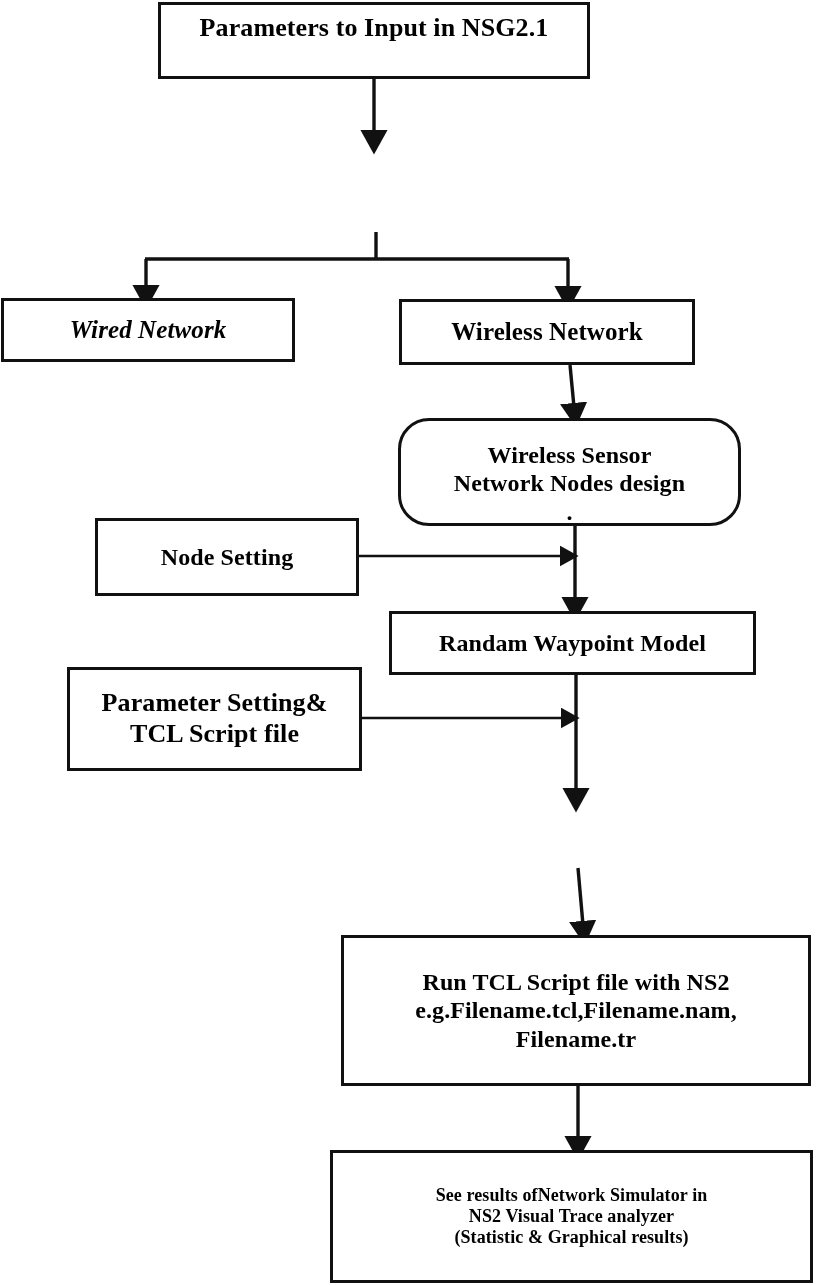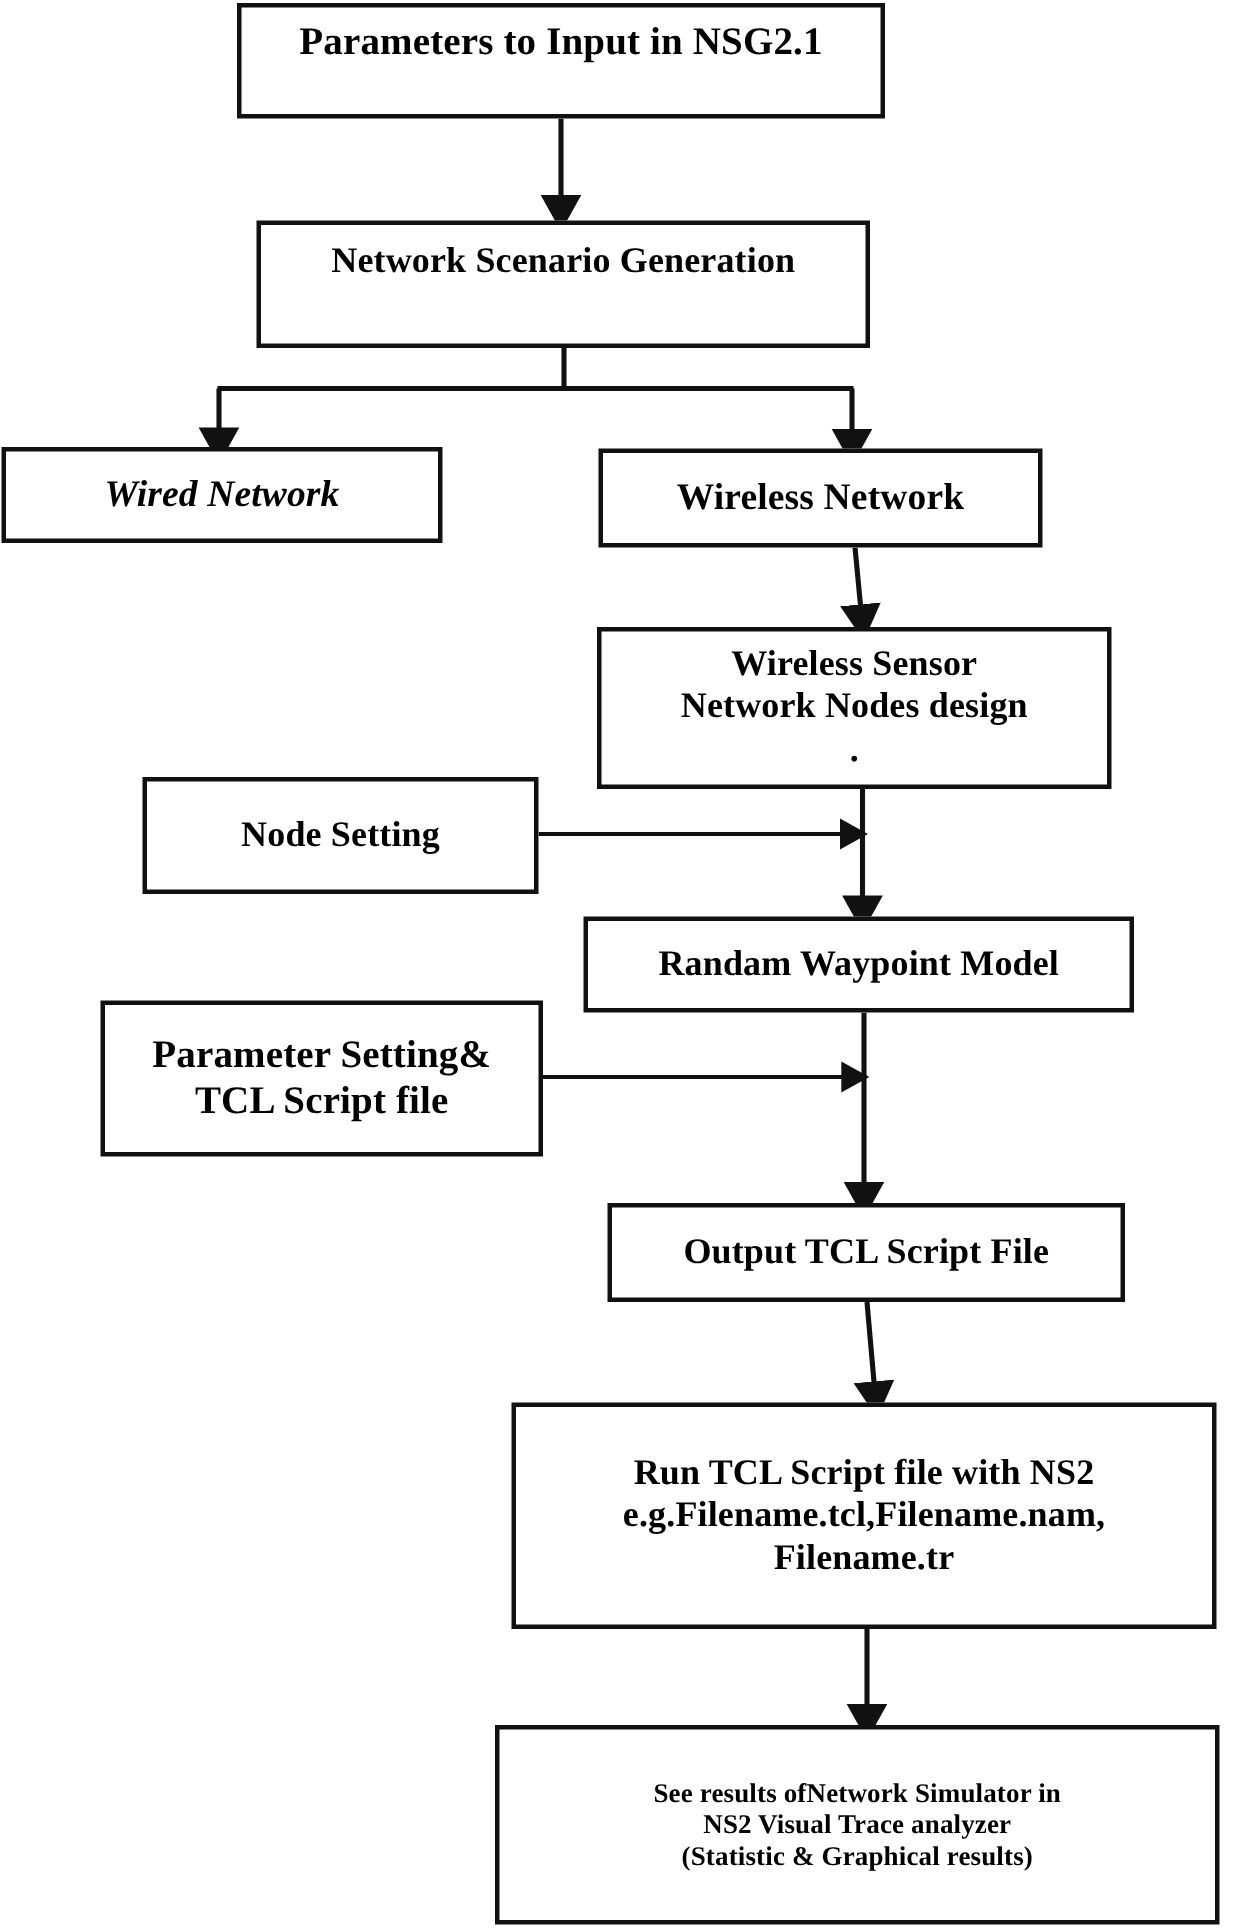--- a/index.html
+++ b/index.html
@@ -42,21 +42,21 @@
     display: block;
     width: 100%;
     padding: 0 6px;
     white-space: pre-line;
   }
   
   #node-parameters-input   { left: 158px; top: 2px;    width: 432px; height: 77px;  font-size: 26px; align-items: flex-start; padding-top: 8px; }
   #node-scenario-generation{ left: 171px; top: 147px;  width: 409px; height: 85px;  font-size: 24px; align-items: flex-start; padding-top: 10px; }
   #node-wired-network      { left: 1px;   top: 298px;  width: 294px; height: 64px;  font-size: 25px; font-style: italic; }
   #node-wireless-network   { left: 399px; top: 299px;  width: 296px; height: 66px;  font-size: 25px; }
-  #node-wsn-nodes-design   { left: 398px; top: 418px;  width: 343px; height: 108px; font-size: 24px; align-items: flex-start; padding-top: 8px; }
+  #node-wsn-nodes-design   { left: 398px; top: 418px;  width: 343px; height: 108px; font-size: 24px; align-items: flex-start; padding-top: 20px; border-radius: 31px; }
   #node-node-setting       { left: 95px;  top: 518px;  width: 264px; height: 78px;  font-size: 24px; }
   #node-randam-waypoint    { left: 389px; top: 611px;  width: 367px; height: 64px;  font-size: 24px; }
   #node-parameter-setting  { left: 67px;  top: 667px;  width: 295px; height: 104px; font-size: 26px; }
   #node-output-tcl         { left: 405px; top: 802px;  width: 345px; height: 66px;  font-size: 24px; }
   #node-run-tcl            { left: 341px; top: 935px;  width: 470px; height: 151px; font-size: 24px; }
   #node-see-results        { left: 330px; top: 1150px; width: 483px; height: 133px; font-size: 18px; }
 </style>
 </head>
 <body>
 
@@ -112,23 +112,20 @@
 
     <g>
       <line x1="578" y1="1086" x2="578" y2="1140" stroke="#111111" stroke-width="3.4" marker-end="url(#arrowhead)"></line>
     </g>
   </svg>
 
   <div class="node" id="node-parameters-input">
     <span class="label">Parameters to Input in NSG2.1</span>
   </div>
 
-  <div class="node" id="node-scenario-generation">
-    <span class="label">Network Scenario Generation</span>
-  </div>
 
   <div class="node" id="node-wired-network">
     <span class="label">Wired Network</span>
   </div>
 
   <div class="node" id="node-wireless-network">
     <span class="label">Wireless Network</span>
   </div>
 
   <div class="node" id="node-wsn-nodes-design">
@@ -143,23 +140,20 @@
 
   <div class="node" id="node-node-setting">
     <span class="label">Node Setting</span>
   </div>
 
   <div class="node" id="node-parameter-setting">
     <span class="label">Parameter Setting&amp;
 TCL  Script file</span>
   </div>
 
-  <div class="node" id="node-output-tcl">
-    <span class="label">Output TCL Script File</span>
-  </div>
 
   <div class="node" id="node-run-tcl">
     <span class="label">Run TCL Script file with NS2
 e.g.Filename.tcl,Filename.nam,
 Filename.tr</span>
   </div>
 
   <div class="node" id="node-see-results">
     <span class="label">See results ofNetwork Simulator in
 NS2 Visual Trace analyzer

